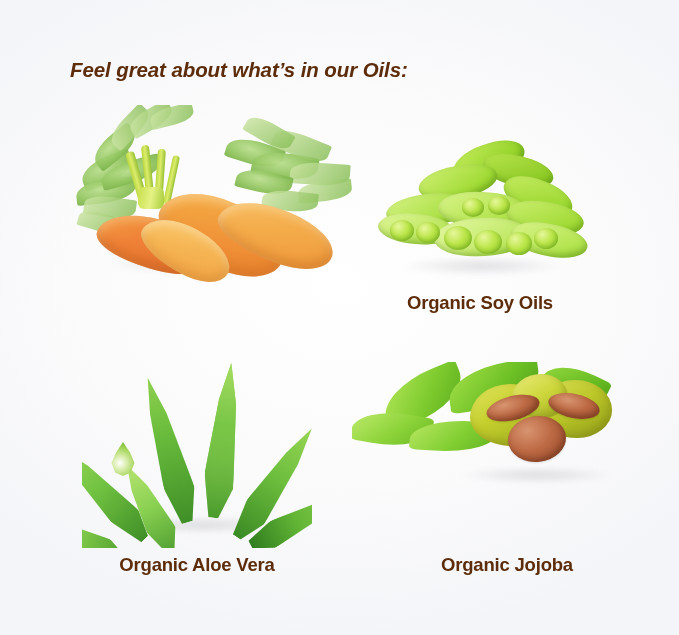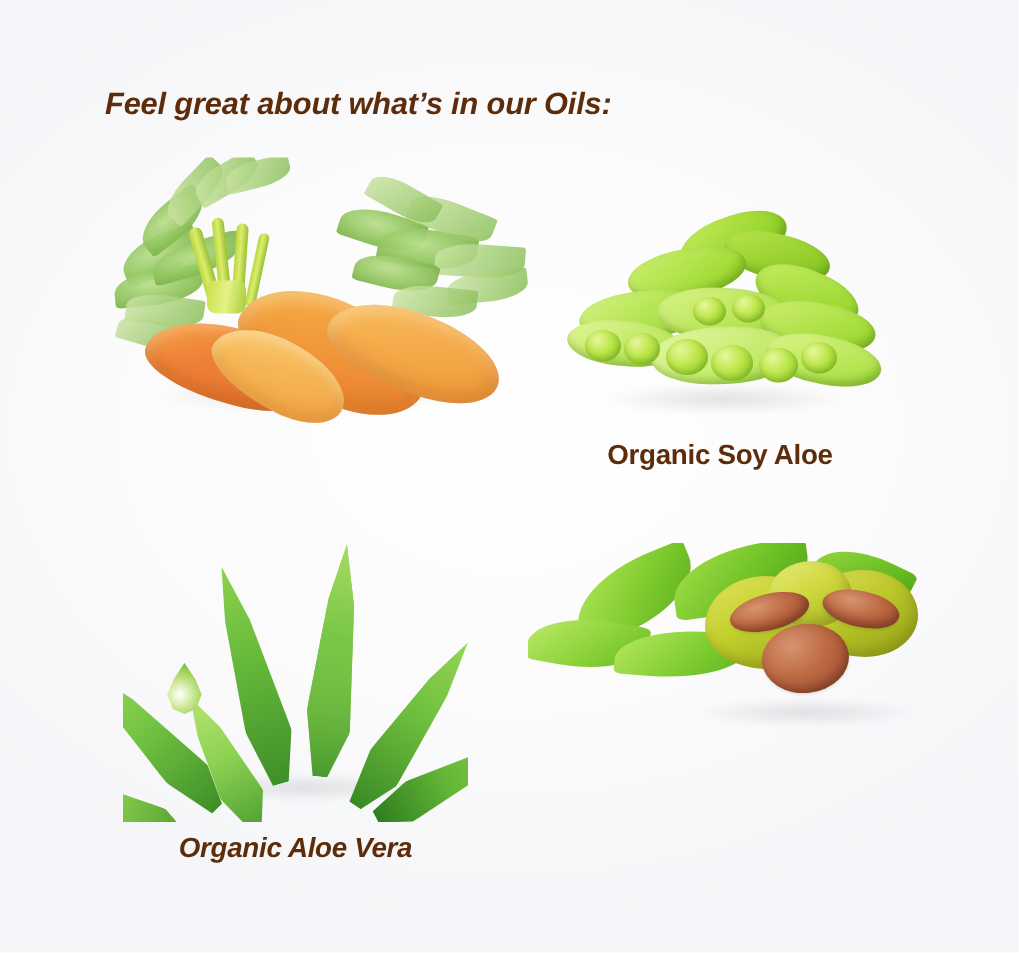--- a/index.html
+++ b/index.html
@@ -37,21 +37,21 @@
     position: absolute;
     font-size: 18.5px;
     font-weight: bold;
     color: #5d2c0a;
     white-space: nowrap;
     transform: translateX(-50%);
     letter-spacing: -0.2px;
   }
   .label-carrot   { left: 194px; top: 292px; }
   .label-soy      { left: 480px; top: 292px; }
-  .label-aloe     { left: 197px; top: 554px; font-style: italic; }
+  .label-aloe     { left: 197px; top: 554px; }
   .label-jojoba   { left: 507px; top: 554px; }
 
   .photo {
     position: absolute;
     overflow: hidden;
   }
 
   
   .photo-carrot { left: 76px; top: 105px; width: 280px; height: 180px; }
   .frond-lobe {
@@ -265,18 +265,19 @@
          background:linear-gradient(150deg,#dde05a 0%,#bdc82a 45%,#93a018 100%);"></div>
     <div class="husk" style="left:160px;top:12px; width:56px; height:44px;
          background:linear-gradient(150deg,#eaec7c 0%,#cdd73c 50%,#a3b022 100%);"></div>
 
     <div class="seed" style="left:134px;top:34px; width:54px; height:24px; transform:rotate(-14deg);"></div>
     <div class="seed" style="left:196px;top:32px; width:52px; height:24px; transform:rotate(12deg);"></div>
     <div class="seed" style="left:156px;top:54px; width:58px; height:46px; transform:rotate(-6deg);"></div>
   </div>
 
 
-  <div class="item-label label-soy">Organic Soy Aloe</div>
+  <div class="item-label label-soy">Organic Soy Oils</div>
 
   <div class="item-label label-aloe">Organic Aloe Vera</div>
 
+  <div class="item-label label-jojoba">Organic Jojoba</div>
 
 </div>
 
 </body></html>

